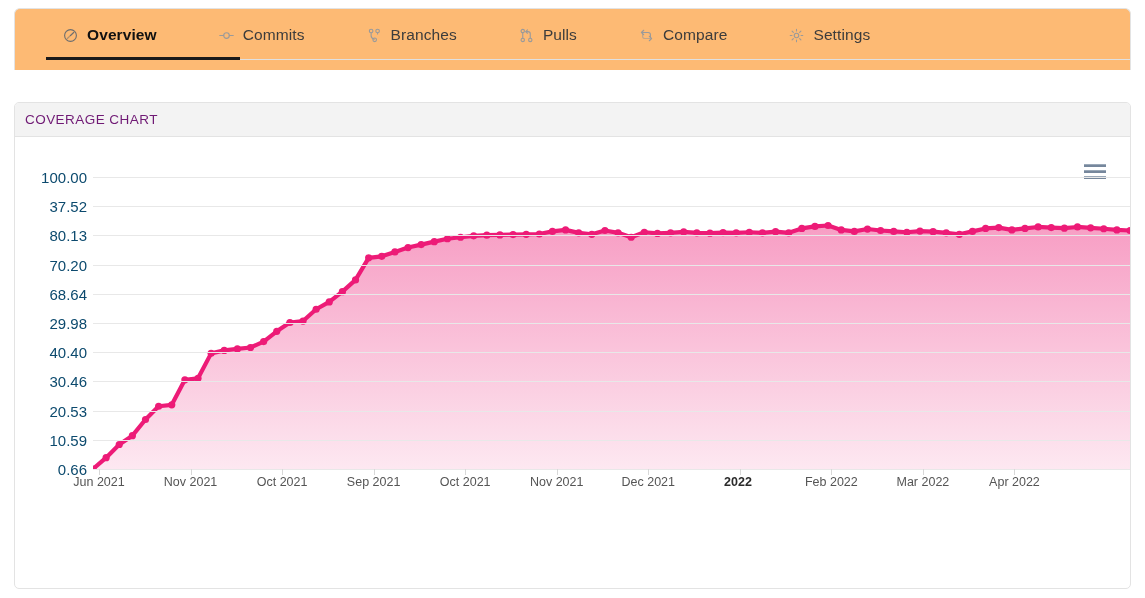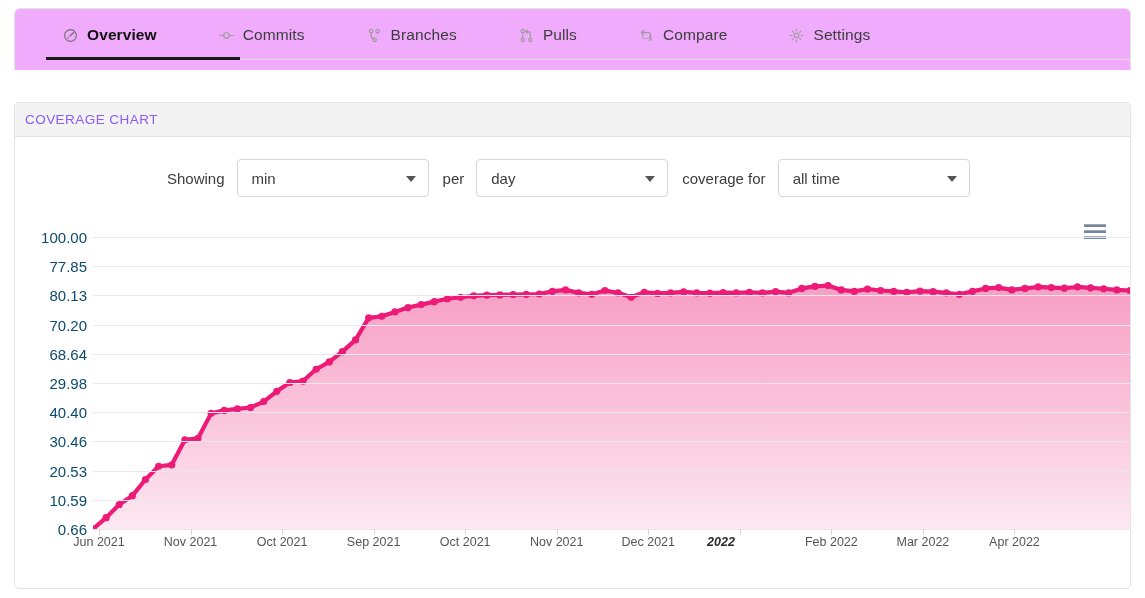--- a/index.html
+++ b/index.html
@@ -10,21 +10,21 @@
     font-family: "Liberation Sans", sans-serif;
     -webkit-font-smoothing: antialiased;
   }
   body { position: relative; overflow: hidden; }
 
   
   .tabbar-wrap {
     position: absolute;
     left: 14px; top: 8px;
     width: 1117px; height: 62px;
-    background: #f0abfc;
+    background: #fdba74;
     border: 1px solid #e3e3e3;
     border-radius: 6px 6px 0 0;
     border-bottom: none;
     overflow: hidden;
     padding-left: 42px;
   }
   .tabbar {
     position: absolute;
     left: 0; top: 0;
     width: 100%; height: 100%;
@@ -90,21 +90,21 @@
     height: 34px;
     background: #f3f3f3;
     border-bottom: 1px solid #e3e3e3;
     border-radius: 4px 4px 0 0;
     display: flex;
     align-items: center;
     padding-left: 10px;
   }
   .card-header .card-title {
     font-size: 13.5px;
-    color: #8b5cf6;
+    color: #701a75;
     letter-spacing: 0.45px;
   }
 
   
   .controls {
     display: flex;
     align-items: center;
     gap: 0;
     padding: 22px 0 0 152px;
   }
@@ -297,53 +297,31 @@
   <div class="tab-rail"></div>
   <div class="tab-underline"></div>
 </div>
 
 <div class="card">
 
   <div class="card-header">
     <span class="card-title">COVERAGE CHART</span>
   </div>
 
-  <div class="controls">
-    <span class="ctl-label">Showing</span>
-
-    <div class="select sel-showing">
-      <span class="sel-value">min</span>
-      <span class="caret"></span>
-    </div>
-
-    <span class="ctl-label lbl-per">per</span>
-
-    <div class="select sel-per">
-      <span class="sel-value">day</span>
-      <span class="caret"></span>
-    </div>
-
-    <span class="ctl-label lbl-cov">coverage for</span>
-
-    <div class="select sel-range">
-      <span class="sel-value">all time</span>
-      <span class="caret"></span>
-    </div>
-  </div>
 
   <div class="chart-area">
     <div class="menu-icon">
       <span></span>
         <span></span>
         <span></span>
     </div>
 
     <div class="ylabels">
         <div class="ylab" style="top: 0px;">100.00</div>
-        <div class="ylab" style="top: 29.1882px;">77.85</div>
+        <div class="ylab" style="top: 29.1882px;">37.52</div>
         <div class="ylab" style="top: 58.4059px;">80.13</div>
         <div class="ylab" style="top: 87.5941px; text-align: center;">70.20</div>
         <div class="ylab" style="top: 116.812px;">68.64</div>
         <div class="ylab" style="top: 146px;">29.98</div>
         <div class="ylab" style="top: 175.188px;">40.40</div>
         <div class="ylab" style="top: 204.406px;">30.46</div>
         <div class="ylab" style="top: 233.594px;">20.53</div>
         <div class="ylab" style="top: 262.812px;">10.59</div>
         <div class="ylab" style="top: 292px;">0.66</div>
       </div>
@@ -461,21 +439,21 @@
         <div class="xlab" style="left: 189.091px;">Oct 2021</div>
         <div class="xtick" style="left: 189.091px;"></div>
         <div class="xlab" style="left: 280.636px;">Sep 2021</div>
         <div class="xtick" style="left: 280.636px;"></div>
         <div class="xlab" style="left: 372.182px;">Oct 2021</div>
         <div class="xtick" style="left: 372.182px;"></div>
         <div class="xlab" style="left: 463.727px;">Nov 2021</div>
         <div class="xtick" style="left: 463.727px;"></div>
         <div class="xlab" style="left: 555.273px;">Dec 2021</div>
         <div class="xtick" style="left: 555.273px;"></div>
-        <div class="xlab bold" style="left: 628px; font-style: italic;">2022</div>
+        <div class="xlab bold" style="left: 645px;">2022</div>
         <div class="xtick" style="left: 646.818px;"></div>
         <div class="xlab" style="left: 738.364px;">Feb 2022</div>
         <div class="xtick" style="left: 738.364px;"></div>
         <div class="xlab" style="left: 829.909px;">Mar 2022</div>
         <div class="xtick" style="left: 829.909px;"></div>
         <div class="xlab" style="left: 921.455px;">Apr 2022</div>
         <div class="xtick" style="left: 921.455px;"></div>
       </div>
   </div>
 

